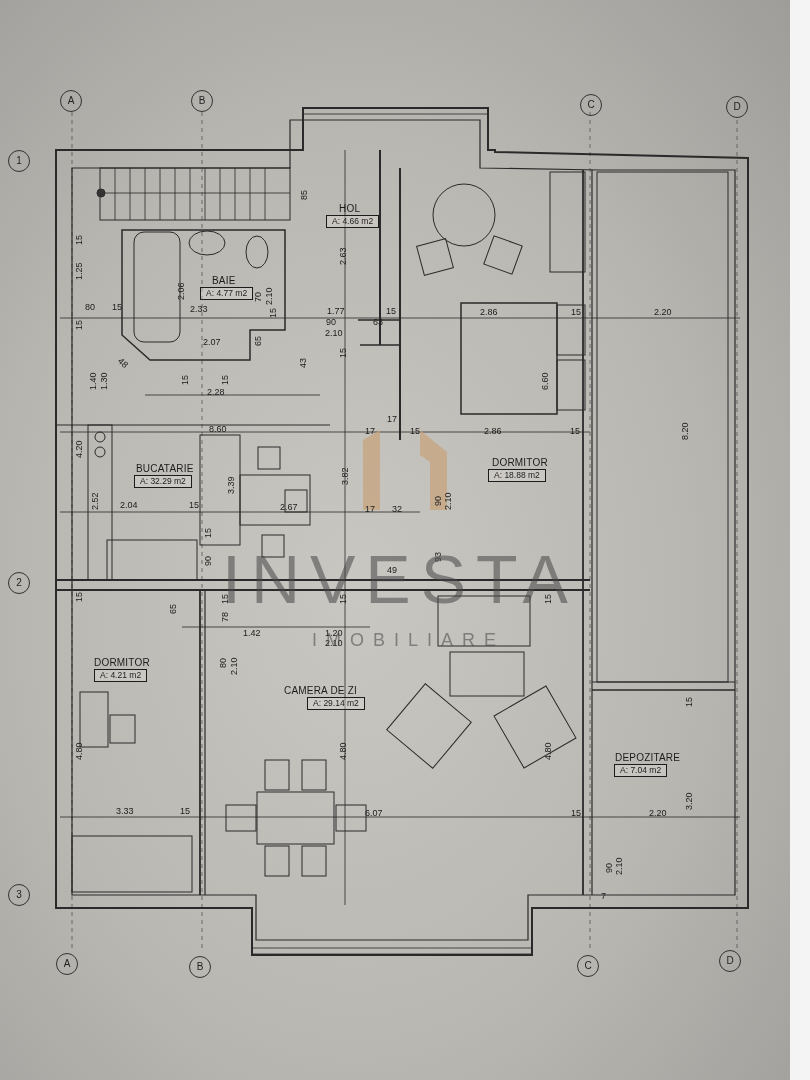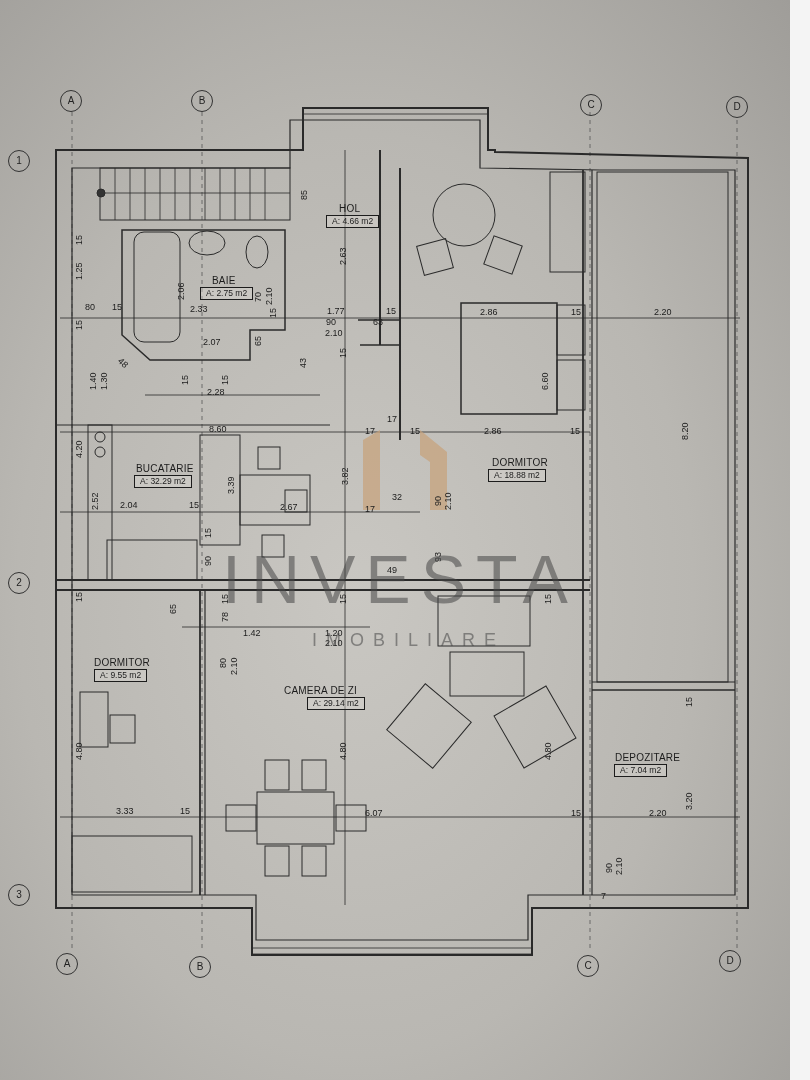--- a/index.html
+++ b/index.html
@@ -133,27 +133,27 @@
 <div class="axis" style="left:8px;top:572px;">2</div>
 <div class="axis" style="left:8px;top:884px;">3</div>
 <div class="axis" style="left:56px;top:953px;">A</div>
 <div class="axis" style="left:189px;top:956px;">B</div>
 <div class="axis" style="left:577px;top:955px;">C</div>
 <div class="axis" style="left:719px;top:950px;">D</div>
 
 <div class="lbl" style="left:339px;top:203px;">HOL</div>
 <div class="area" style="left:326px;top:215px;">A: 4.66 m2</div>
 <div class="lbl" style="left:212px;top:275px;">BAIE</div>
-<div class="area" style="left:200px;top:287px;">A: 2.75 m2</div>
+<div class="area" style="left:200px;top:287px;">A: 4.77 m2</div>
 <div class="lbl" style="left:136px;top:463px;">BUCATARIE</div>
 <div class="area" style="left:134px;top:475px;">A: 32.29 m2</div>
 <div class="lbl" style="left:492px;top:457px;">DORMITOR</div>
 <div class="area" style="left:488px;top:469px;">A: 18.88 m2</div>
 <div class="lbl" style="left:94px;top:657px;">DORMITOR</div>
-<div class="area" style="left:94px;top:669px;">A: 9.55 m2</div>
+<div class="area" style="left:94px;top:669px;">A: 4.21 m2</div>
 <div class="lbl" style="left:284px;top:685px;">CAMERA DE ZI</div>
 <div class="area" style="left:283px;top:697px;margin-left:24px;">A: 29.14 m2</div>
 <div class="lbl" style="left:615px;top:752px;">DEPOZITARE</div>
 <div class="area" style="left:614px;top:764px;">A: 7.04 m2</div>
 
 <div class="dim" style="left:85px;top:302px;">80</div>
 <div class="dim" style="left:112px;top:302px;">15</div>
 <div class="dim" style="left:190px;top:304px;">2.33</div>
 <div class="dim" style="left:327px;top:306px;">1.77</div>
 <div class="dim" style="left:386px;top:306px;">15</div>
@@ -168,21 +168,21 @@
 <div class="dim" style="left:410px;top:426px;">15</div>
 <div class="dim" style="left:484px;top:426px;">2.86</div>
 <div class="dim" style="left:570px;top:426px;">15</div>
 <div class="dim" style="left:209px;top:424px;">8.60</div>
 <div class="dim" style="left:365px;top:426px;">17</div>
 <div class="dim" style="left:387px;top:414px;">17</div>
 <div class="dim" style="left:120px;top:500px;">2.04</div>
 <div class="dim" style="left:189px;top:500px;">15</div>
 <div class="dim" style="left:280px;top:502px;">2.67</div>
 <div class="dim" style="left:365px;top:504px;">17</div>
-<div class="dim" style="left:392px;top:492px;">32</div>
+<div class="dim" style="left:392px;top:504px;">32</div>
 <div class="dim" style="left:387px;top:565px;">49</div>
 <div class="dim" style="left:243px;top:628px;">1.42</div>
 <div class="dim" style="left:325px;top:628px;">1.20</div>
 <div class="dim" style="left:325px;top:638px;">2.10</div>
 <div class="dim" style="left:116px;top:806px;">3.33</div>
 <div class="dim" style="left:180px;top:806px;">15</div>
 <div class="dim" style="left:365px;top:808px;">6.07</div>
 <div class="dim" style="left:571px;top:808px;">15</div>
 <div class="dim" style="left:649px;top:808px;">2.20</div>
 <div class="dim" style="left:601px;top:891px;">7</div>

